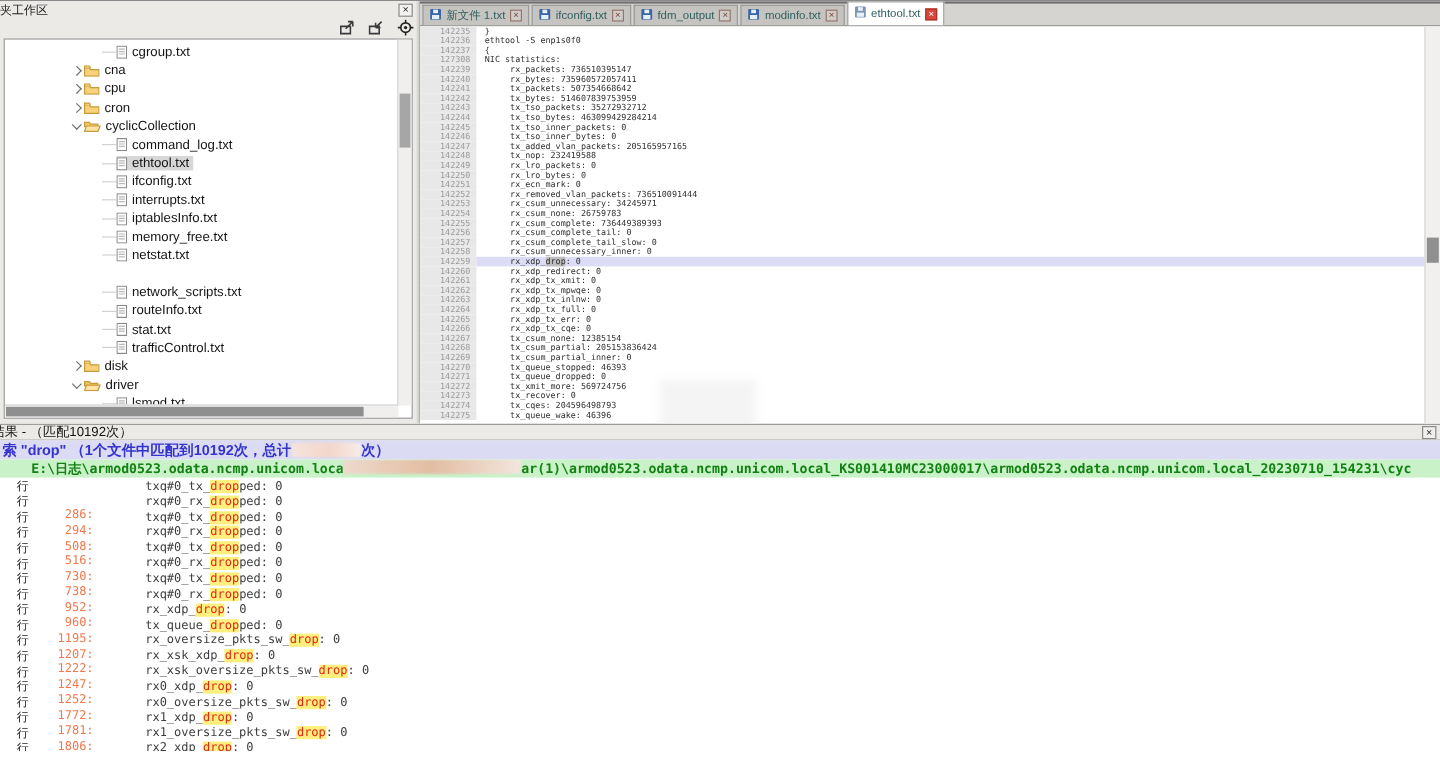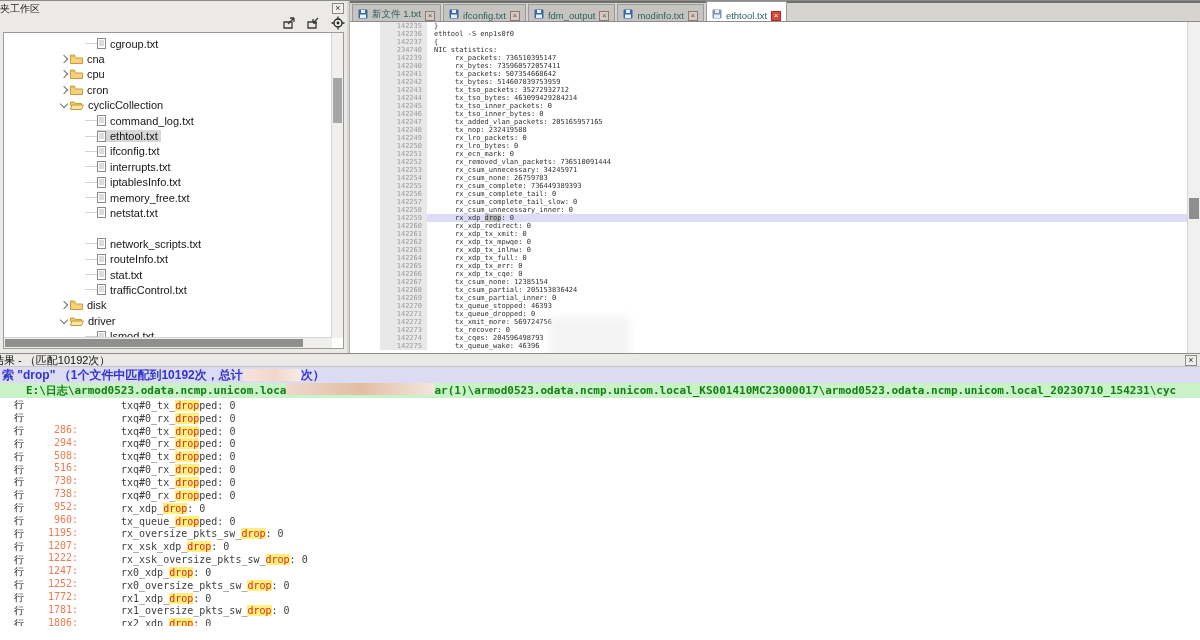--- a/index.html
+++ b/index.html
@@ -26,29 +26,29 @@
   .sel-wrap{display:flex;align-items:center;background:#d7d7d7;padding:0 3px 0 0;}
   .ws-vscroll{position:absolute;right:0;top:0;bottom:10px;width:11px;background:#f0efee;border-left:1px solid #d6d6d6;}
   .ws-vthumb{position:absolute;left:1px;right:1px;top:45px;height:45px;background:#a6a6a6;}
   .ws-hscroll{position:absolute;left:0;right:11px;bottom:0;height:10px;background:#f0efee;border-top:1px solid #d6d6d6;}
   .ws-hthumb{position:absolute;left:1px;top:1px;bottom:1px;width:298px;background:#8f8f8f;}
   #splitter{position:absolute;left:347px;top:0;width:3px;height:352px;background:#d8d6d2;border-right:1px solid #b5b3af;box-sizing:border-box;}
   
   #editor{position:absolute;left:350px;top:0;width:850px;height:352px;}
   .tabbar{position:absolute;top:0;left:0;right:0;height:21px;background:#d6d4d0;border-top:2px solid #6f6f6f;
           border-bottom:1px solid #8c8c8c;display:flex;align-items:flex-end;box-sizing:border-box;}
-  .tab{height:16px;display:flex;align-items:flex-end;gap:4px;padding:0 5px;background:#c6c4c0;
+  .tab{height:16px;display:flex;align-items:center;gap:4px;padding:0 5px;background:#c6c4c0;
        border:1px solid #9a9a98;border-bottom:none;margin-left:2px;font-size:9.5px;color:#2f5f5f;white-space:nowrap;}
   .tab.active{height:19px;background:#fff;}
   .tab .x{width:10px;height:10px;border:1px solid #97756b;background:#cfcdc9;color:#7c443c;
           font-size:8px;line-height:8px;text-align:center;box-sizing:border-box;}
   .tab.active .x{background:#d8473a;border-color:#a93226;color:#fff;}
   .editor-body{position:absolute;top:21px;left:0;right:0;bottom:0;background:#fff;overflow:hidden;}
   .code-row{display:flex;height:8px;line-height:8px;font:7px "DejaVu Sans Mono",monospace;white-space:pre;}
-  .gut{width:42px;background:#e8e8e8;color:#9a9a9a;text-align:right;padding-right:5px;flex:none;margin-left:30px;}
+  .gut{width:42px;background:#e8e8e8;color:#9a9a9a;text-align:right;padding-right:5px;flex:none;}
   .ctext{padding-left:7px;color:#303030;flex:1;}
   .code-row.cur .ctext{background:var(--current-line-bg,#dcdcf6);}
   .smart{background:#bdbdbd;}
   .ed-vscroll{position:absolute;right:0;top:0;width:12px;bottom:0;background:#f1f0ef;border-left:1px solid #d5d5d5;z-index:3;}
   .ed-vthumb{position:absolute;left:1px;right:1px;top:176px;height:21px;background:#8f8f8f;}
   .wm{position:absolute;left:208px;top:303px;width:64px;height:26px;background:rgba(242,242,242,.85);
       box-shadow:0 0 8px 8px rgba(242,242,242,.85);z-index:2;}
   
   #results{position:absolute;left:0;top:352px;width:1200px;height:288px;background:#fff;overflow:hidden;}
   .res-title{height:14px;background:#eceae6;border-top:1px solid #8a8a8a;border-bottom:1px solid #c6c4c0;
@@ -366,21 +366,21 @@
             </svg></span>
           <span>ethtool.txt</span>
           <span class="x">×</span>
         </div>
       </div>
     <div class="editor-body">
       <div id="code-lines">
           <div class="code-row"><span class="gut">142235</span><span class="ctext">}</span></div>
           <div class="code-row"><span class="gut">142236</span><span class="ctext">ethtool -S enp1s0f0</span></div>
           <div class="code-row"><span class="gut">142237</span><span class="ctext">{</span></div>
-          <div class="code-row"><span class="gut">234740</span><span class="ctext">NIC statistics:</span></div>
+          <div class="code-row"><span class="gut">127308</span><span class="ctext">NIC statistics:</span></div>
           <div class="code-row"><span class="gut">142239</span><span class="ctext">     rx_packets: 736510395147</span></div>
           <div class="code-row"><span class="gut">142240</span><span class="ctext">     rx_bytes: 735960572057411</span></div>
           <div class="code-row"><span class="gut">142241</span><span class="ctext">     tx_packets: 507354668642</span></div>
           <div class="code-row"><span class="gut">142242</span><span class="ctext">     tx_bytes: 514607839753959</span></div>
           <div class="code-row"><span class="gut">142243</span><span class="ctext">     tx_tso_packets: 35272932712</span></div>
           <div class="code-row"><span class="gut">142244</span><span class="ctext">     tx_tso_bytes: 463099429284214</span></div>
           <div class="code-row"><span class="gut">142245</span><span class="ctext">     tx_tso_inner_packets: 0</span></div>
           <div class="code-row"><span class="gut">142246</span><span class="ctext">     tx_tso_inner_bytes: 0</span></div>
           <div class="code-row"><span class="gut">142247</span><span class="ctext">     tx_added_vlan_packets: 205165957165</span></div>
           <div class="code-row"><span class="gut">142248</span><span class="ctext">     tx_nop: 232419588</span></div>

